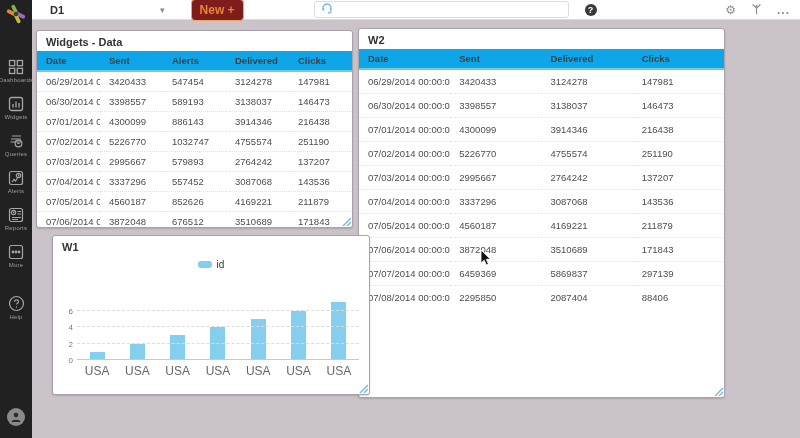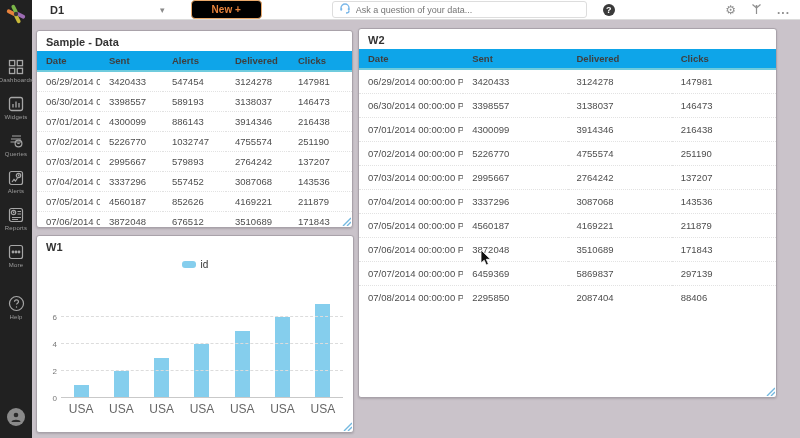--- a/index.html
+++ b/index.html
@@ -18,38 +18,38 @@
   .nav-spacer { flex:1; }
   .avatar { margin-bottom:12px; width:18px; height:18px; border-radius:50%;
     background:#8a8a8a; display:flex; align-items:center; justify-content:center; }
 
   
   .main { position:absolute; left:32px; top:0; width:768px; height:438px; }
   .topbar { height:20px; background:#fff; border-bottom:1px solid #dcdcdc;
     display:flex; align-items:center; padding:0 10px; }
   .db-title { font-size:11px; font-weight:bold; color:#2e2e2e; margin-left:8px; }
   .chevron { margin-left:96px; color:#8a8a8a; font-size:9px; }
-  .new-btn { margin-left:26px; border:1px solid #eaa96b; color:#e8833c; background:#000000;
-    font-size:10px; font-weight:bold; border-radius:4px; padding:3px 20px; cursor:pointer; }
+  .new-btn { margin-left:26px; border:1px solid #eaa96b; color:#e8833c; background:#7f1d1d;
+    font-size:12px; font-weight:bold; border-radius:4px; padding:3px 8px; cursor:pointer; }
   .searchbox { margin-left:70px; width:255px; height:17px; border:1px solid #ddd; border-radius:3px;
     background:#fff; display:flex; align-items:center; padding:0 6px; gap:5px; }
   .searchbox input { border:none; outline:none; font-size:9px; color:#777; width:100%;
     font-family:"Liberation Sans", sans-serif; background:transparent; }
   .help-dot { margin-left:16px; width:12px; height:12px; border-radius:50%; background:#3a3a3a;
     color:#fff; font-size:9px; font-weight:bold; display:flex; align-items:center; justify-content:center; cursor:pointer; }
   .topbar-right { margin-left:auto; display:flex; align-items:center; gap:15px; }
   .icon-btn { color:#8f8f8f; font-size:12px; cursor:pointer; line-height:1; }
 
   
   .canvas { position:absolute; left:0; top:25px; width:768px; height:413px; background:#cac3ca; }
   .widget { position:absolute; background:#fff; border:1px solid #a9a2aa; border-radius:3px;
     overflow:hidden; box-shadow:0 1px 2px rgba(0,0,0,.15); }
   .w-sample { left:4px; top:5px; width:317px; height:198px; }
-  .w-w2 { left:326px; top:3px; width:419px; height:370px; }
-  .w-w1 { left:4px; top:210px; width:318px; height:198px; }
+  .w-w2 { left:326px; top:3px; width:367px; height:370px; }
+  .w-w1 { left:20px; top:210px; width:318px; height:160px; }
   .widget-title { font-size:11px; font-weight:bold; color:#333; padding:5px 9px 3px; }
 
   table.data { width:100%; border-collapse:collapse; table-layout:fixed; }
   table.data th { background:#0ea5e9; font-size:9.5px; font-weight:bold; color:#3f3f3f;
     text-align:left; padding:4px 0 4px 9px; border-bottom:2px solid #6fcbdd; cursor:pointer; }
   table.data td { font-size:9.5px; color:#4d4d4d; padding:0 0 0 9px; white-space:nowrap;
     overflow:hidden; }
   .w-sample table.data td { height:20px; }
   .w-w2 table.data td { height:24px; }
   table.data tbody tr + tr td { border-top:1px dotted #e2e2e2; }
@@ -179,39 +179,38 @@
     <span class="chevron">▾</span>
     <button class="new-btn">New +</button>
     <div class="searchbox">
       <span>
         <svg width="12" height="12" viewBox="0 0 12 12" fill="none" stroke="#7ab7e8" stroke-width="1.3">
           <path d="M2 5 a4 4 0 0 1 8 0"></path>
             <rect x="1.2" y="4.8" width="2" height="3" rx="1" fill="#7ab7e8" stroke="none"></rect>
           <rect x="8.8" y="4.8" width="2" height="3" rx="1" fill="#7ab7e8" stroke="none"></rect>
             <path d="M10 8 c0 1.5-1.5 2-3 2"></path>
         </svg></span>
-      <input type="text" placeholder="Ask a question of your data..." style="">
     </div>
     <span class="help-dot">?</span>
     <div class="topbar-right">
       <span class="icon-btn">⚙</span>
       <span class="icon-btn">
         <svg width="11" height="12" viewBox="0 0 11 12" fill="none" stroke="#8f8f8f" stroke-width="1.2">
           <line x1="5.5" y1="3" x2="5.5" y2="11"></line>
             <path d="M1.5 1.5 l4 3.5 4-3.5"></path>
             <circle cx="5.5" cy="3" r="1" fill="#8f8f8f" stroke="none"></circle>
         </svg></span>
       <span class="icon-btn" style="font-weight:bold;letter-spacing:1px">...</span>
     </div>
   </header>
 
   <div class="canvas">
 
     <section class="widget w-sample">
-      <div class="widget-title">Sample - Data</div>
+      <div class="widget-title">Widgets - Data</div>
       <table class="data">
           <thead>
             <tr>
               <th>Date</th>
               <th>Sent</th>
               <th>Alerts</th>
               <th>Delivered</th>
               <th>Clicks</th>
             </tr>
           </thead>

